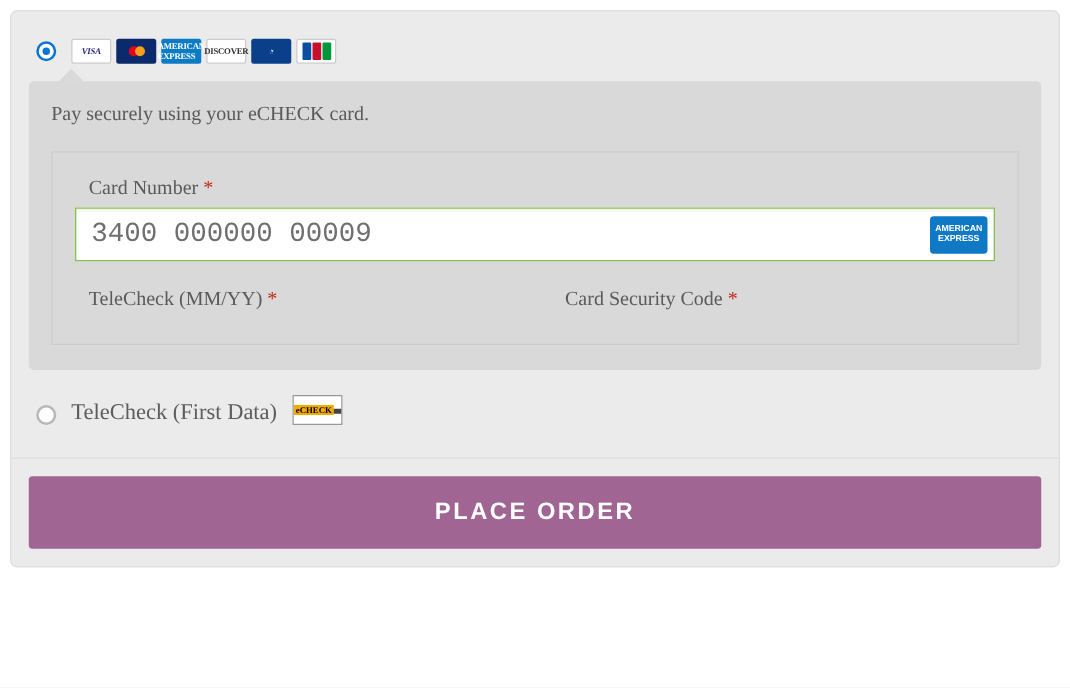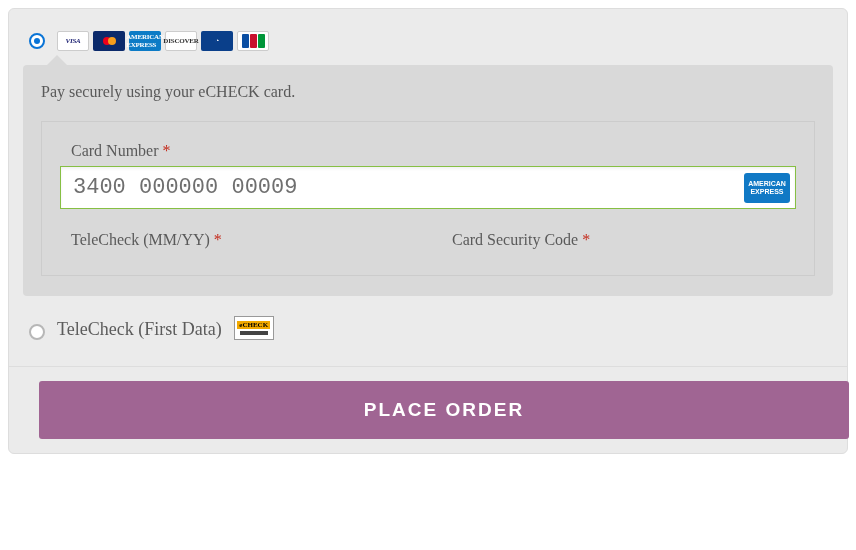--- a/index.html
+++ b/index.html
@@ -108,32 +108,32 @@
       display:flex; align-items:center; justify-content:center; text-align:center; line-height:1.1;
     }
     .row { display:flex; gap:26px; margin-top:22px;}
     .col { flex:1; }
     .opt2 {
       display:flex; align-items:flex-end; gap:12px;
       padding:20px 6px 8px 6px;
     }
     .echeck {
       width:40px; height:24px; background:#fff; border:1px solid #999;
-      display:flex; flex-direction:column; align-items:center; justify-content:center;
+      display:flex; flex-direction:row; align-items:center; justify-content:center;
       font-size:7px; font-weight:bold;
     }
     .echeck .l1 { background:#f2a900; color:#000; padding:0 2px;}
     .echeck .l2 { height:4px; width:28px; background:linear-gradient(#444,#444);margin-top:2px;}
     .divider { border:0; border-top:1px solid #ddd; margin:18px -14px 14px -14px;}
     .place-order {
       display:block; width:100%; text-align:center;
       background:#a06593; color:#fff;
       font-family: Arial, sans-serif;
       font-size:19px; font-weight:bold; letter-spacing:2px;
-      padding:18px 0; border:0; border-radius:3px; cursor:pointer;margin-left:16px;
+      padding:18px 0; border:0; border-radius:3px; cursor:pointer;
     }
   </style>
 </head>
 <body>
 
 <div class="container">
 
   <div class="opt-header">
     <div class="radio checked"></div>
     <div class="card-badges">

